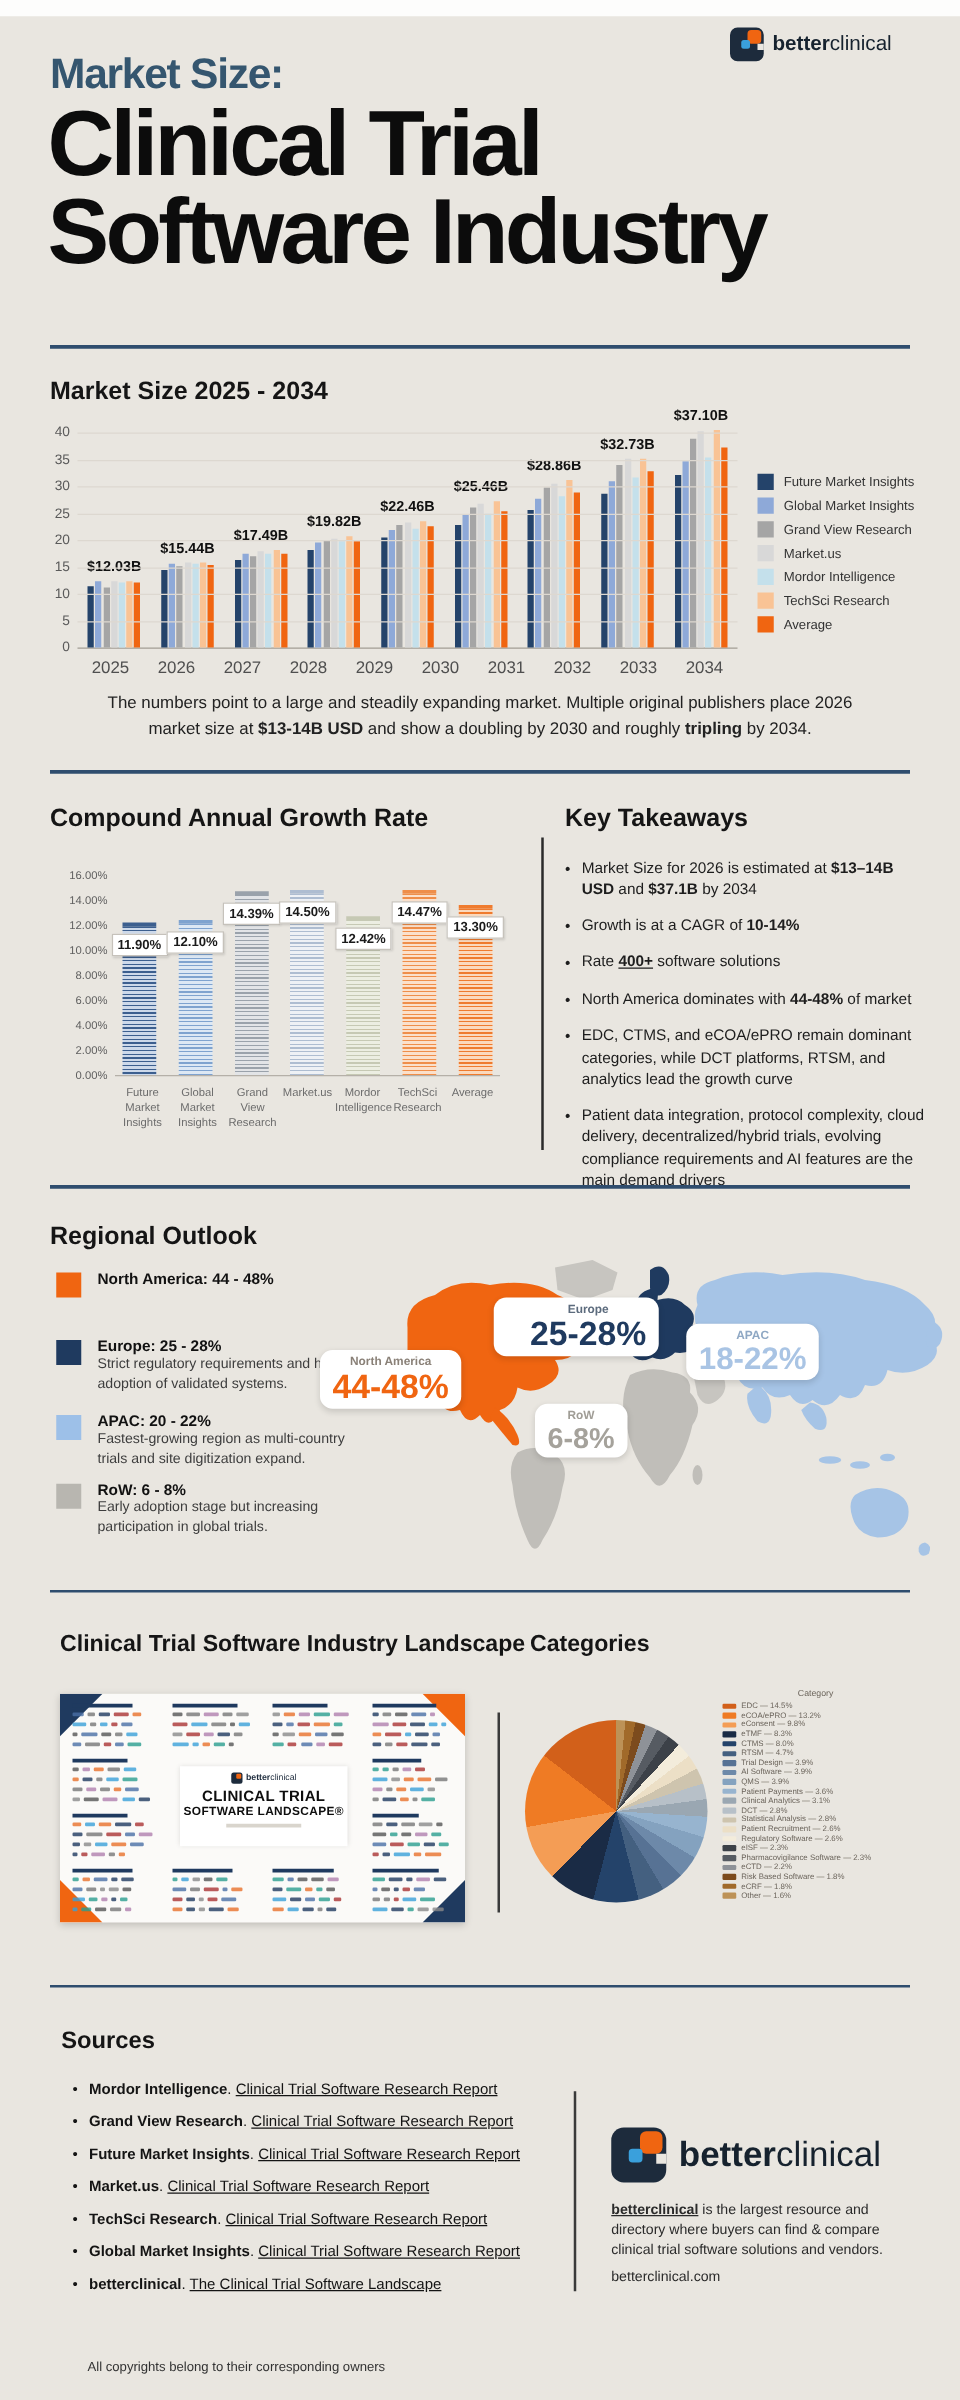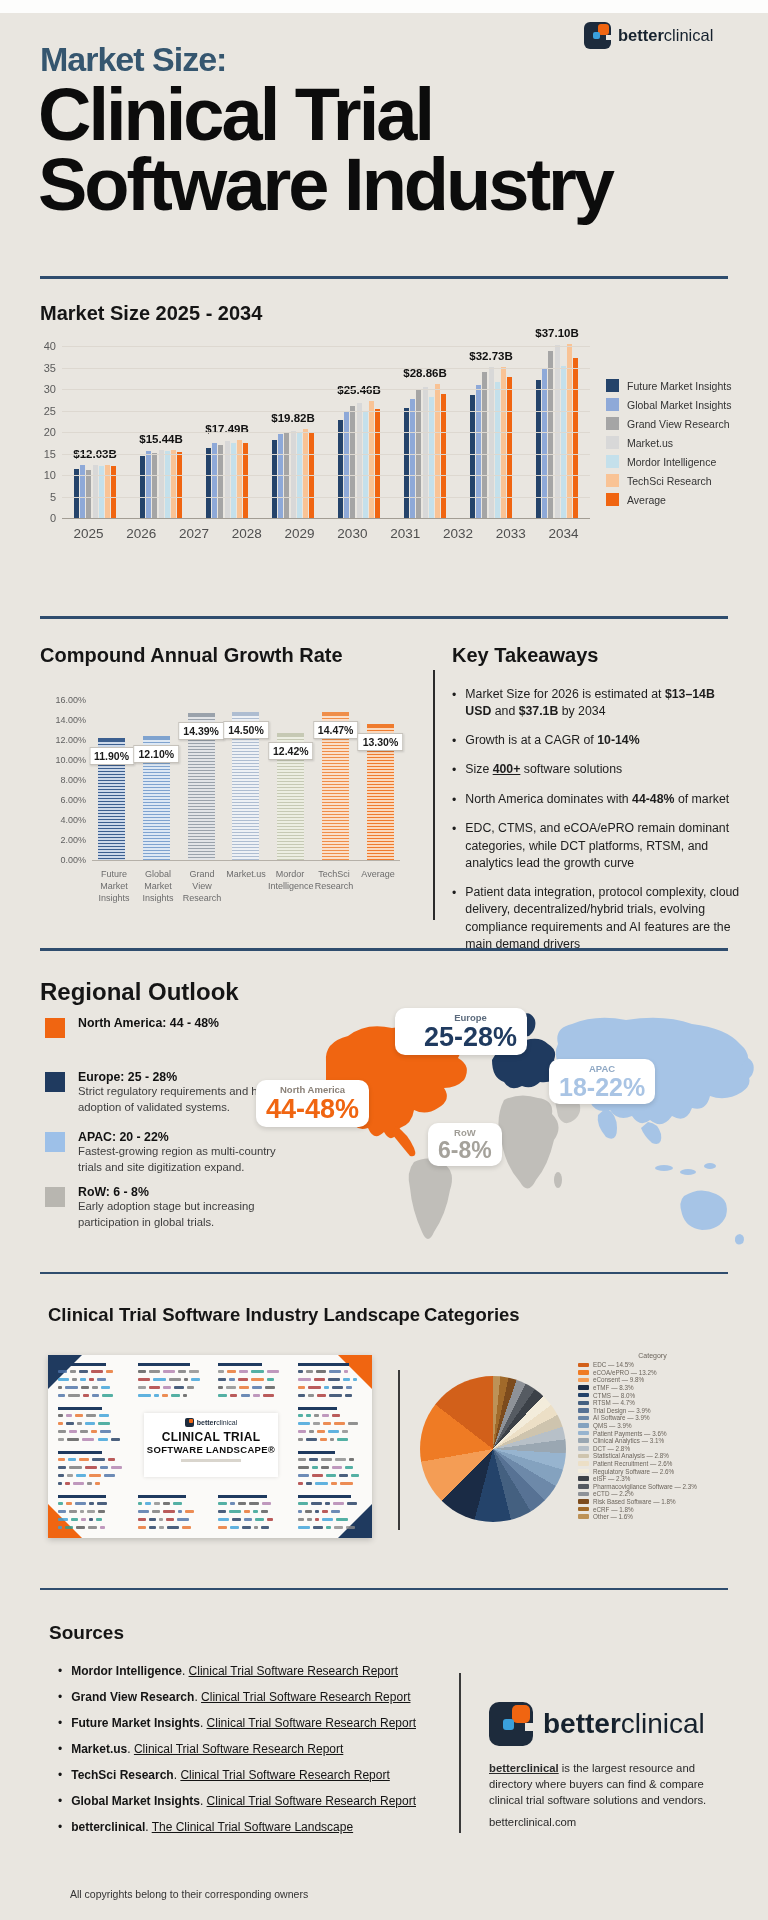--- a/index.html
+++ b/index.html
@@ -46,21 +46,21 @@
   .cagr-lbl{position:absolute;left:50%;transform:translateX(-50%);background:#fff;border:1px solid #c6c2bb;box-shadow:1px 1px 2px rgba(0,0,0,.15);font-size:10.5px;font-weight:bold;color:#1a1a1a;padding:2px 4px;white-space:nowrap;z-index:2;}
   .cagr-names{position:absolute;left:92px;top:252px;width:308px;display:flex;justify-content:space-between;padding:0 0px;box-sizing:border-box;}
   .cagr-name{width:44px;text-align:center;font-size:9px;color:#6c6c6c;line-height:1.35;}
   .vdiv{position:absolute;width:2px;background:#2b2b2b;}
   .kt-title{position:absolute;left:452px;top:28px;font-size:20px;}
   .kt-list{position:absolute;left:452px;top:70px;width:288px;}
   .kt-item{display:flex;gap:9px;margin-bottom:11px;font-size:12.3px;color:#1d1d1d;line-height:1.42;}
   .kt-dot{flex:0 0 auto;margin-top:1px;}
   
   #sec3{position:absolute;left:0;top:948px;width:768px;height:324px;}
-  .ro-title{position:absolute;left:40px;top:30px;font-size:24px;}
+  .ro-title{position:absolute;left:40px;top:30px;font-size:20px;}
   .ro-item{position:absolute;left:45px;width:250px;}
   .ro-sw{position:absolute;left:0;top:2px;width:20px;height:20px;}
   .ro-head{margin-left:33px;font-size:12.3px;font-weight:bold;color:#111;}
   .ro-desc{margin-left:33px;font-size:11.3px;color:#3d3d3d;line-height:1.38;width:215px;}
   .map-wrap{position:absolute;left:296px;top:52px;width:472px;height:260px;}
   .map-label{position:absolute;background:#fff;border-radius:10px;box-shadow:0 2px 5px rgba(0,0,0,.14);text-align:center;padding:4px 10px;}
   .map-label .rg{font-size:9.5px;font-weight:bold;}
   .map-label .pc{font-weight:bold;line-height:1.05;}
   
   #sec4{position:absolute;left:0;top:1272px;width:768px;height:316px;}
@@ -153,20 +153,30 @@
             <div class="mc-bar" style="height: 78px; background: rgb(36, 67, 106);"></div>
             <div class="mc-bar" style="height: 84px; background: rgb(142, 169, 216);"></div>
             <div class="mc-bar" style="height: 86px; background: rgb(165, 165, 165);"></div>
             <div class="mc-bar" style="height: 87px; background: rgb(216, 216, 216);"></div>
             <div class="mc-bar" style="height: 85px; background: rgb(196, 224, 235);"></div>
             <div class="mc-bar" style="height: 89px; background: rgb(249, 195, 149);"></div>
             <div class="mc-bar" style="height: 85px; background: rgb(240, 101, 17);"></div>
             <div class="mc-avg" style="bottom: 93.58px;">$19.82B</div>
           </div>
           <div class="mc-group">
+            <div class="mc-bar" style="height: 88px; background: rgb(36, 67, 106);"></div>
+            <div class="mc-bar" style="height: 94px; background: rgb(142, 169, 216);"></div>
+            <div class="mc-bar" style="height: 98px; background: rgb(165, 165, 165);"></div>
+            <div class="mc-bar" style="height: 100px; background: rgb(216, 216, 216);"></div>
+            <div class="mc-bar" style="height: 95px; background: rgb(196, 224, 235);"></div>
+            <div class="mc-bar" style="height: 101px; background: rgb(249, 195, 149);"></div>
+            <div class="mc-bar" style="height: 97px; background: rgb(240, 101, 17);"></div>
+            <div class="mc-avg" style="bottom: 106.48px;">$22.46B</div>
+          </div>
+          <div class="mc-group">
             <div class="mc-bar" style="height: 98px; background: rgb(36, 67, 106);"></div>
             <div class="mc-bar" style="height: 106px; background: rgb(142, 169, 216);"></div>
             <div class="mc-bar" style="height: 112px; background: rgb(165, 165, 165);"></div>
             <div class="mc-bar" style="height: 115px; background: rgb(216, 216, 216);"></div>
             <div class="mc-bar" style="height: 107px; background: rgb(196, 224, 235);"></div>
             <div class="mc-bar" style="height: 117px; background: rgb(249, 195, 149);"></div>
             <div class="mc-bar" style="height: 109px; background: rgb(240, 101, 17);"></div>
             <div class="mc-avg" style="bottom: 121.53px;">$25.46B</div>
           </div>
           <div class="mc-group">
@@ -255,20 +265,21 @@
         </div>
         <div class="mc-leg-item">
           <span class="mc-leg-sw" style="background: rgb(249, 195, 149);"></span>
           <span class="mc-leg-lb">TechSci Research</span>
         </div>
         <div class="mc-leg-item">
           <span class="mc-leg-sw" style="background: rgb(240, 101, 17);"></span>
           <span class="mc-leg-lb">Average</span>
         </div>
       </div>
+    <div class="note"><span>The numbers point to a large and steadily expanding market. Multiple original publishers place 2026 market size at </span><span style="font-weight: bold;">$13-14B USD</span><span> and show a doubling by 2030 and roughly </span><span style="font-weight: bold;">tripling</span><span> by 2034.</span></div>
   </div>
   <div class="hr" style="top:616px;height:3px;"></div>
 
   <div id="sec2">
     <div class="cagr-title sec-title">Compound Annual Growth Rate</div>
     <div id="cagrTicks">
         <div class="cagr-ytick" style="top: 79px;">16.00%</div>
         <div class="cagr-ytick" style="top: 99px;">14.00%</div>
         <div class="cagr-ytick" style="top: 119px;">12.00%</div>
         <div class="cagr-ytick" style="top: 139px;">10.00%</div>
@@ -339,21 +350,21 @@
         <div class="kt-item">
           <span class="kt-dot">•</span>
           <span><span>Market Size for 2026 is estimated at </span><span style="font-weight: bold;">$13–14B USD</span><span> and </span><span style="font-weight: bold;">$37.1B</span><span> by 2034</span></span>
         </div>
         <div class="kt-item">
           <span class="kt-dot">•</span>
           <span><span>Growth is at a CAGR of </span><span style="font-weight: bold;">10-14%</span></span>
         </div>
         <div class="kt-item">
           <span class="kt-dot">•</span>
-          <span><span>Size </span><span style="font-weight: bold; text-decoration: underline;">400+</span><span> software solutions</span></span>
+          <span><span>Rate </span><span style="font-weight: bold; text-decoration: underline;">400+</span><span> software solutions</span></span>
         </div>
         <div class="kt-item">
           <span class="kt-dot">•</span>
           <span><span>North America dominates with </span><span style="font-weight: bold;">44-48%</span><span> of market</span></span>
         </div>
         <div class="kt-item">
           <span class="kt-dot">•</span>
           <span><span>EDC, CTMS, and eCOA/ePRO remain dominant categories, while DCT platforms, RTSM, and analytics lead the growth curve</span></span>
         </div>
         <div class="kt-item">
@@ -417,21 +428,21 @@
 
           <path fill="#a6c4e6" d="M388,196 Q404,186 420,194 Q434,200 430,216 Q424,230 406,230 Q390,228 386,214 Q382,202 388,196 Z"></path>
           <path fill="#a6c4e6" d="M444,234 q6,2 3,9 q-6,4 -8,-2 q-1,-6 5,-7 z"></path>
         </g>
       </svg>
       <div id="mapLabels">
           <div class="map-label" style="left: -40px; top: 80px;">
             <div class="rg" style="color: rgb(138, 129, 120);">North America</div>
             <div class="pc" style="color: rgb(240, 101, 17); font-size: 27px;">44-48%</div>
           </div>
-          <div class="map-label" style="left: 99px; top: 8px; padding-left: 29px;">
+          <div class="map-label" style="left: 99px; top: 38px; padding-left: 29px;">
             <div class="rg" style="color: rgb(92, 107, 125);">Europe</div>
             <div class="pc" style="color: rgb(31, 58, 95); font-size: 27px;">25-28%</div>
           </div>
           <div class="map-label" style="left: 253px; top: 59px;">
             <div class="rg" style="color: rgb(143, 168, 196);">APAC</div>
             <div class="pc" style="color: rgb(169, 196, 228); font-size: 25px;">18-22%</div>
           </div>
           <div class="map-label" style="left: 132px; top: 123px;">
             <div class="rg" style="color: rgb(160, 157, 150);">RoW</div>
             <div class="pc" style="color: rgb(165, 162, 155); font-size: 23px;">6-8%</div>

